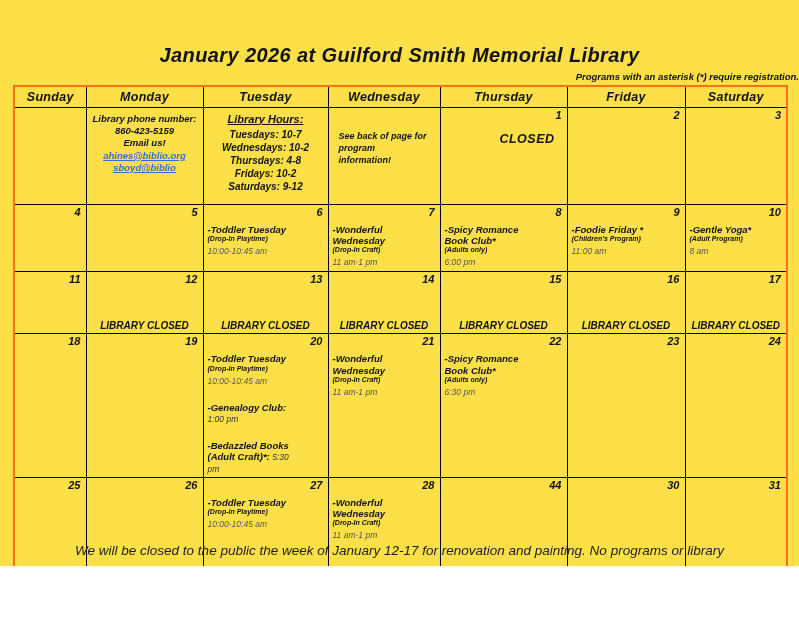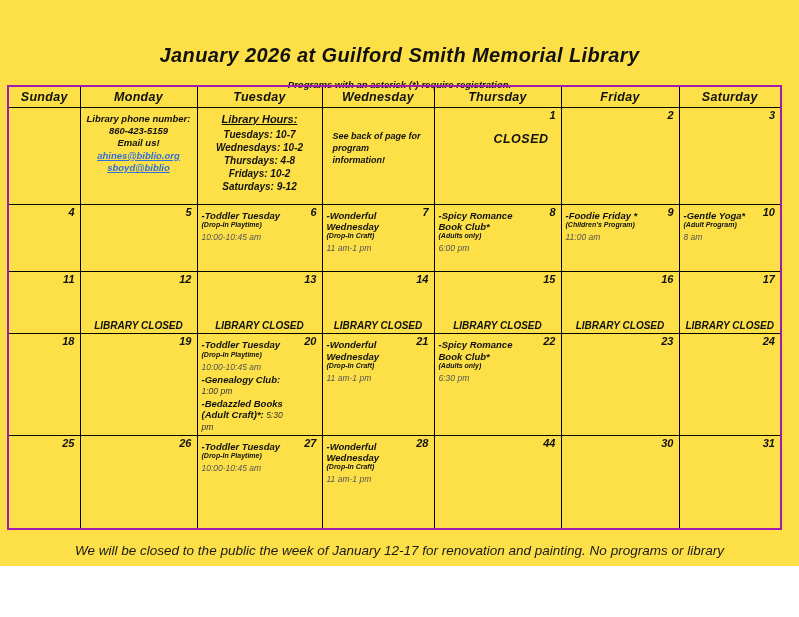--- a/index.html
+++ b/index.html
@@ -6,48 +6,48 @@
   html,body { background:#ffffff; }
   .page {
     position:relative; width:799px; height:566px; background:#fde047;
     font-family:"Liberation Sans", sans-serif; color:#111; overflow:hidden;font-style:italic;
   }
   .title {
     position:absolute; top:44px; left:0; width:100%;
     text-align:center; font-size:20px; font-weight:700; letter-spacing:.4px;
   }
   .subtitle {
-    position:absolute; top:79px; left:0; width:100%;
-    text-align:center; font-size:9.5px; font-weight:600;
+    position:absolute; top:71px; left:0; width:100%;
+    text-align:right; font-size:9.5px; font-weight:600;
   }
   table.calendar {
-    position:absolute; left:7px; top:85px;
+    position:absolute; left:13px; top:85px;
     border-collapse:collapse; table-layout:fixed;
-    border:2px solid #a21caf;
+    border:2px solid #f97316;
   }
   .calendar th, .calendar td { border:1px solid #000; }
   .calendar th {
     height:21px; font-size:12.5px; font-weight:600; text-align:center;
     vertical-align:middle; letter-spacing:.3px;
   }
   .calendar td { position:relative; vertical-align:top; padding:0; }
   .date {
     position:absolute; top:2px; right:5px;
     font-size:11px; font-weight:700; line-height:1;
   }
   .cell-content { position:relative; }
   
   .layout-event  .cell-content { padding:3px 26px 3px 4px; text-align:left; }
   .layout-center .cell-content { padding:5px 4px 3px; text-align:center; }
   .layout-center-mid .cell-content { padding:22px 10px 3px; }
   .layout-closed .cell-content { padding:24px 12px 3px; text-align:right; }
   .layout-library-closed .cell-content { padding:16px 2px 2px; text-align:center; }
   
   .ln { line-height:1.18; }
-  .ln-event { font-size:9.5px; font-weight:700; margin-top:2px; }
+  .ln-event { font-size:9.5px; font-weight:700; margin-top:16px; }
   .ln-sub   { font-size:7px;   font-weight:700; }
   .ln-time  { font-size:8.5px; font-weight:400; color:#555; margin-top:3px; }
   .ln-tail  { font-size:8.5px; font-weight:400; color:#333; }
   .ln-info  { font-size:9.5px; font-weight:600; line-height:1.3; }
   .ln-link  { font-size:9.5px; font-weight:600; line-height:1.3;
               color:var(--link-color,#2f6fde); text-decoration:underline; cursor:pointer; }
   .ln-hours-title { font-size:11px; font-weight:700; text-decoration:underline; margin-bottom:3px; }
   .ln-hours { font-size:10px; font-weight:600; line-height:1.3; }
   .ln-note  { font-size:9px; font-weight:700; line-height:1.35; }
   .ln-closed { font-size:12.5px; font-weight:700; letter-spacing:.5px; }

